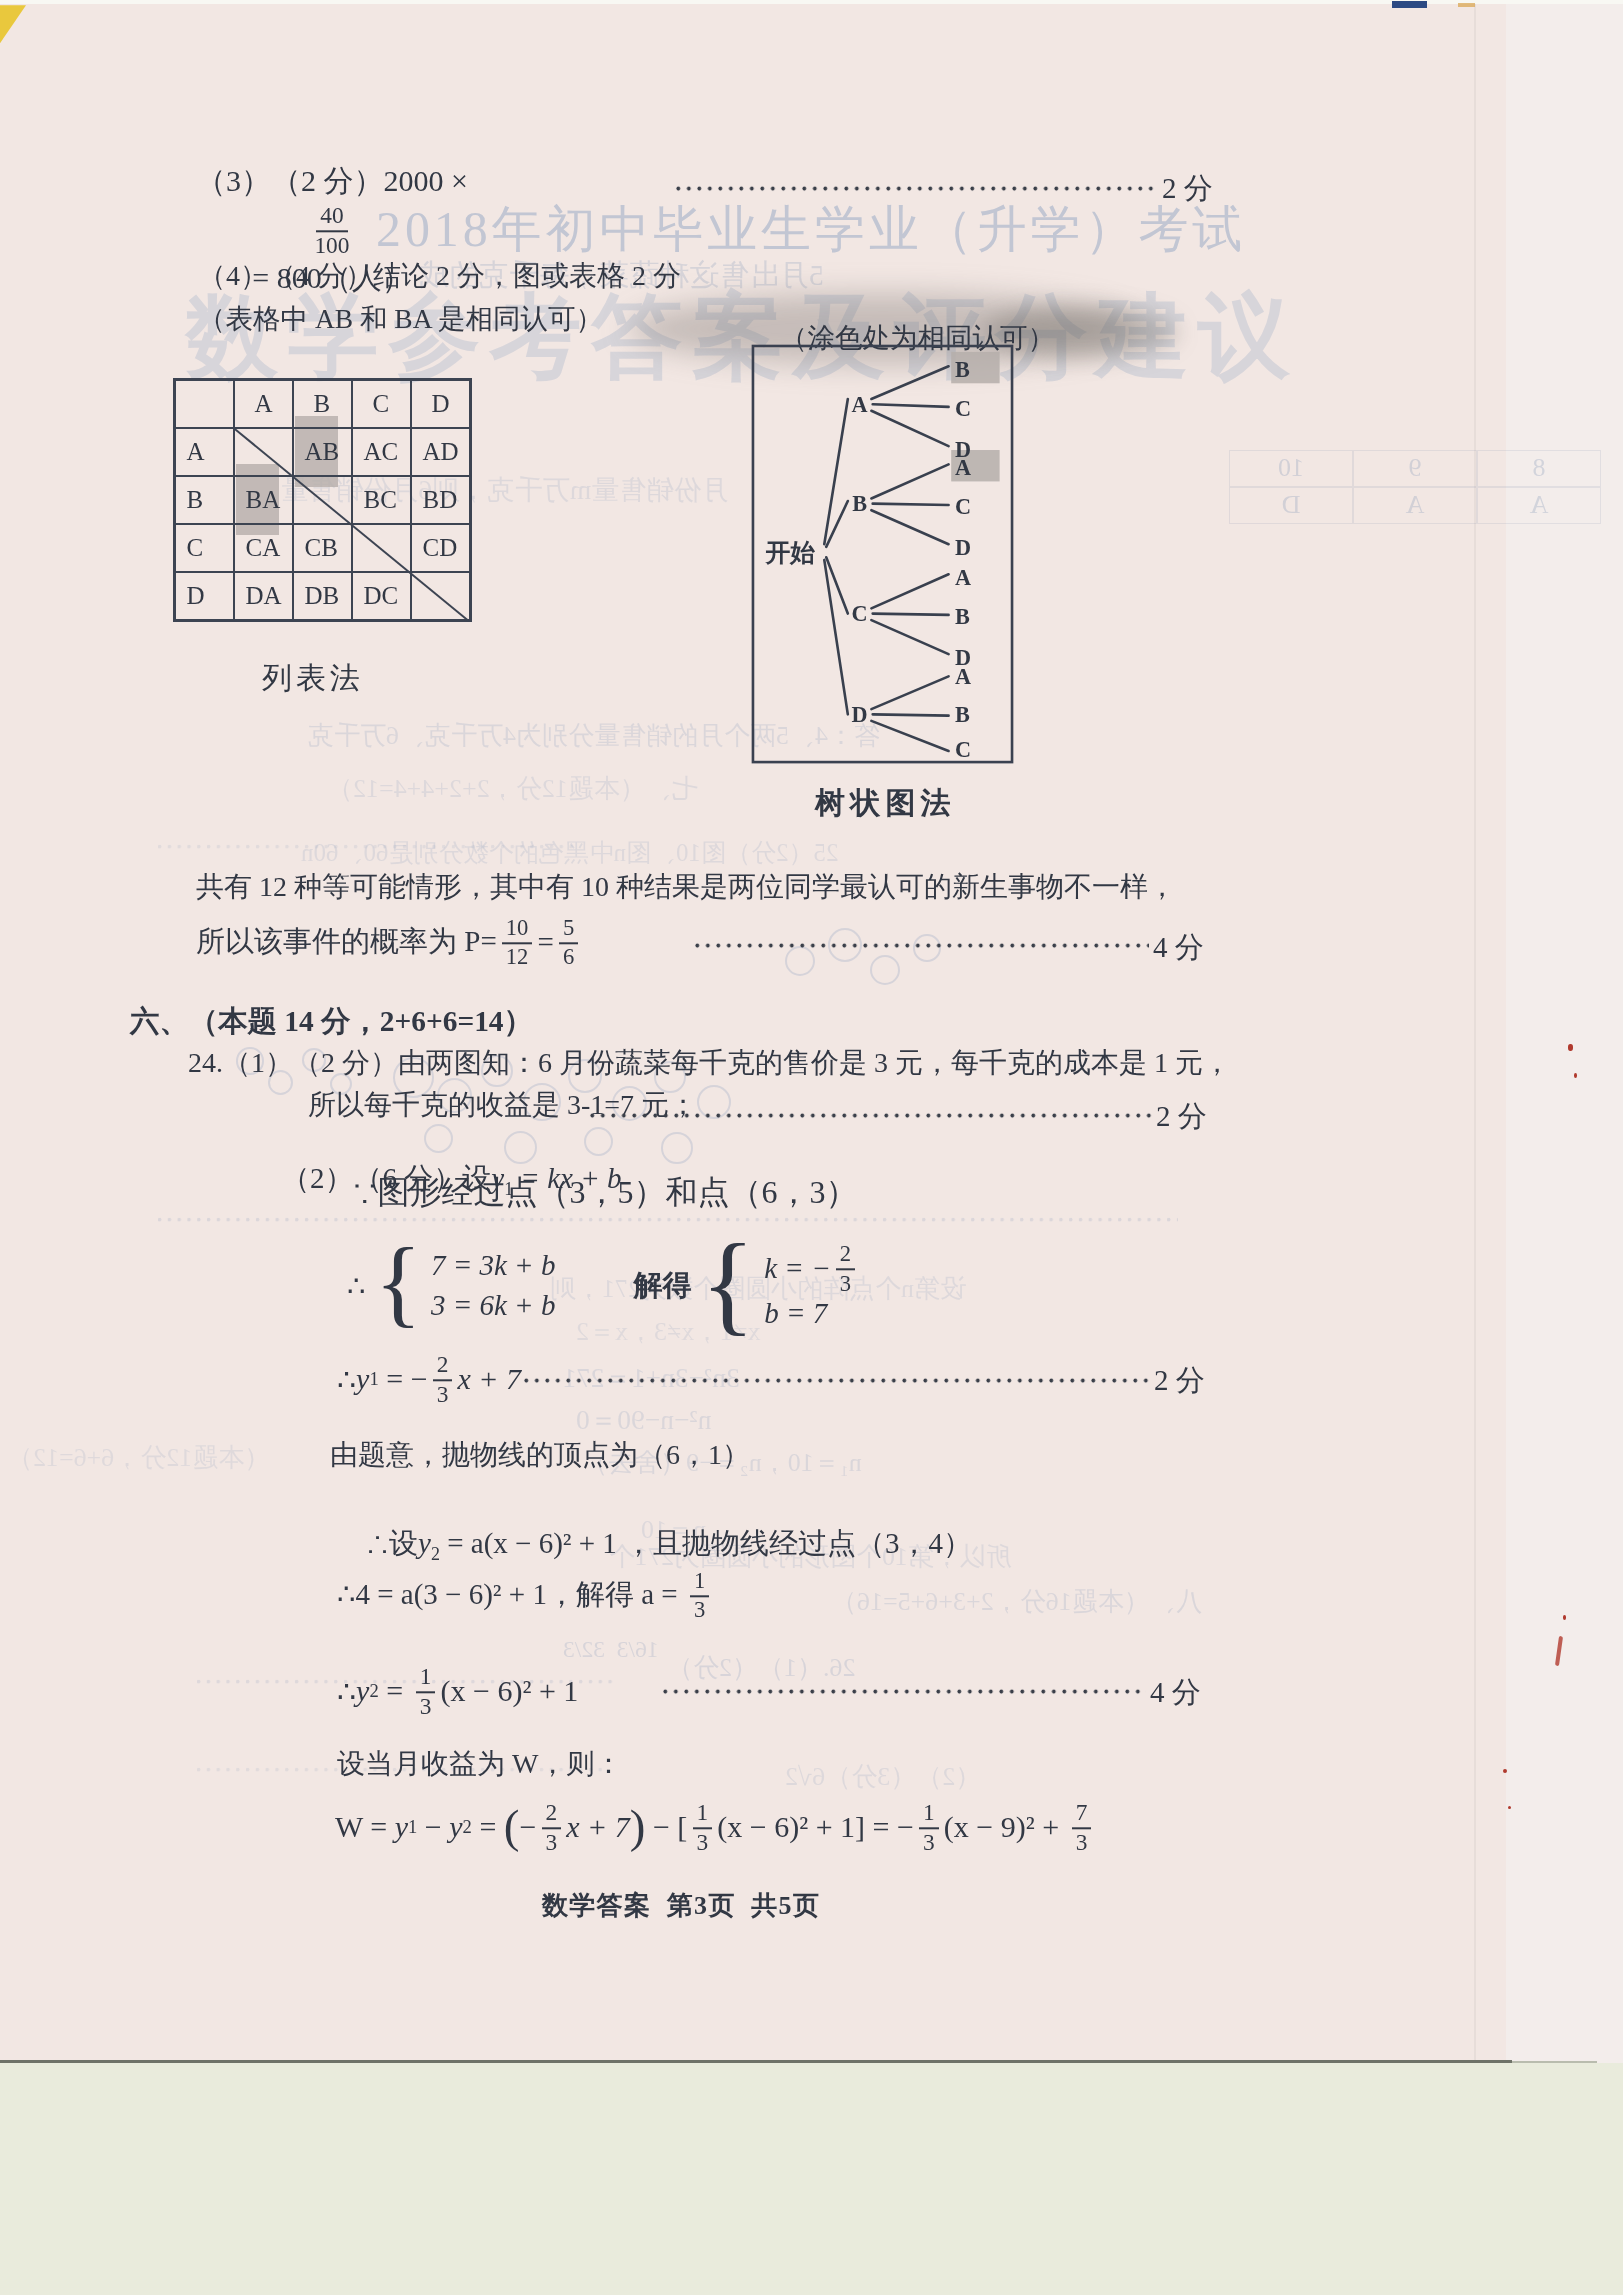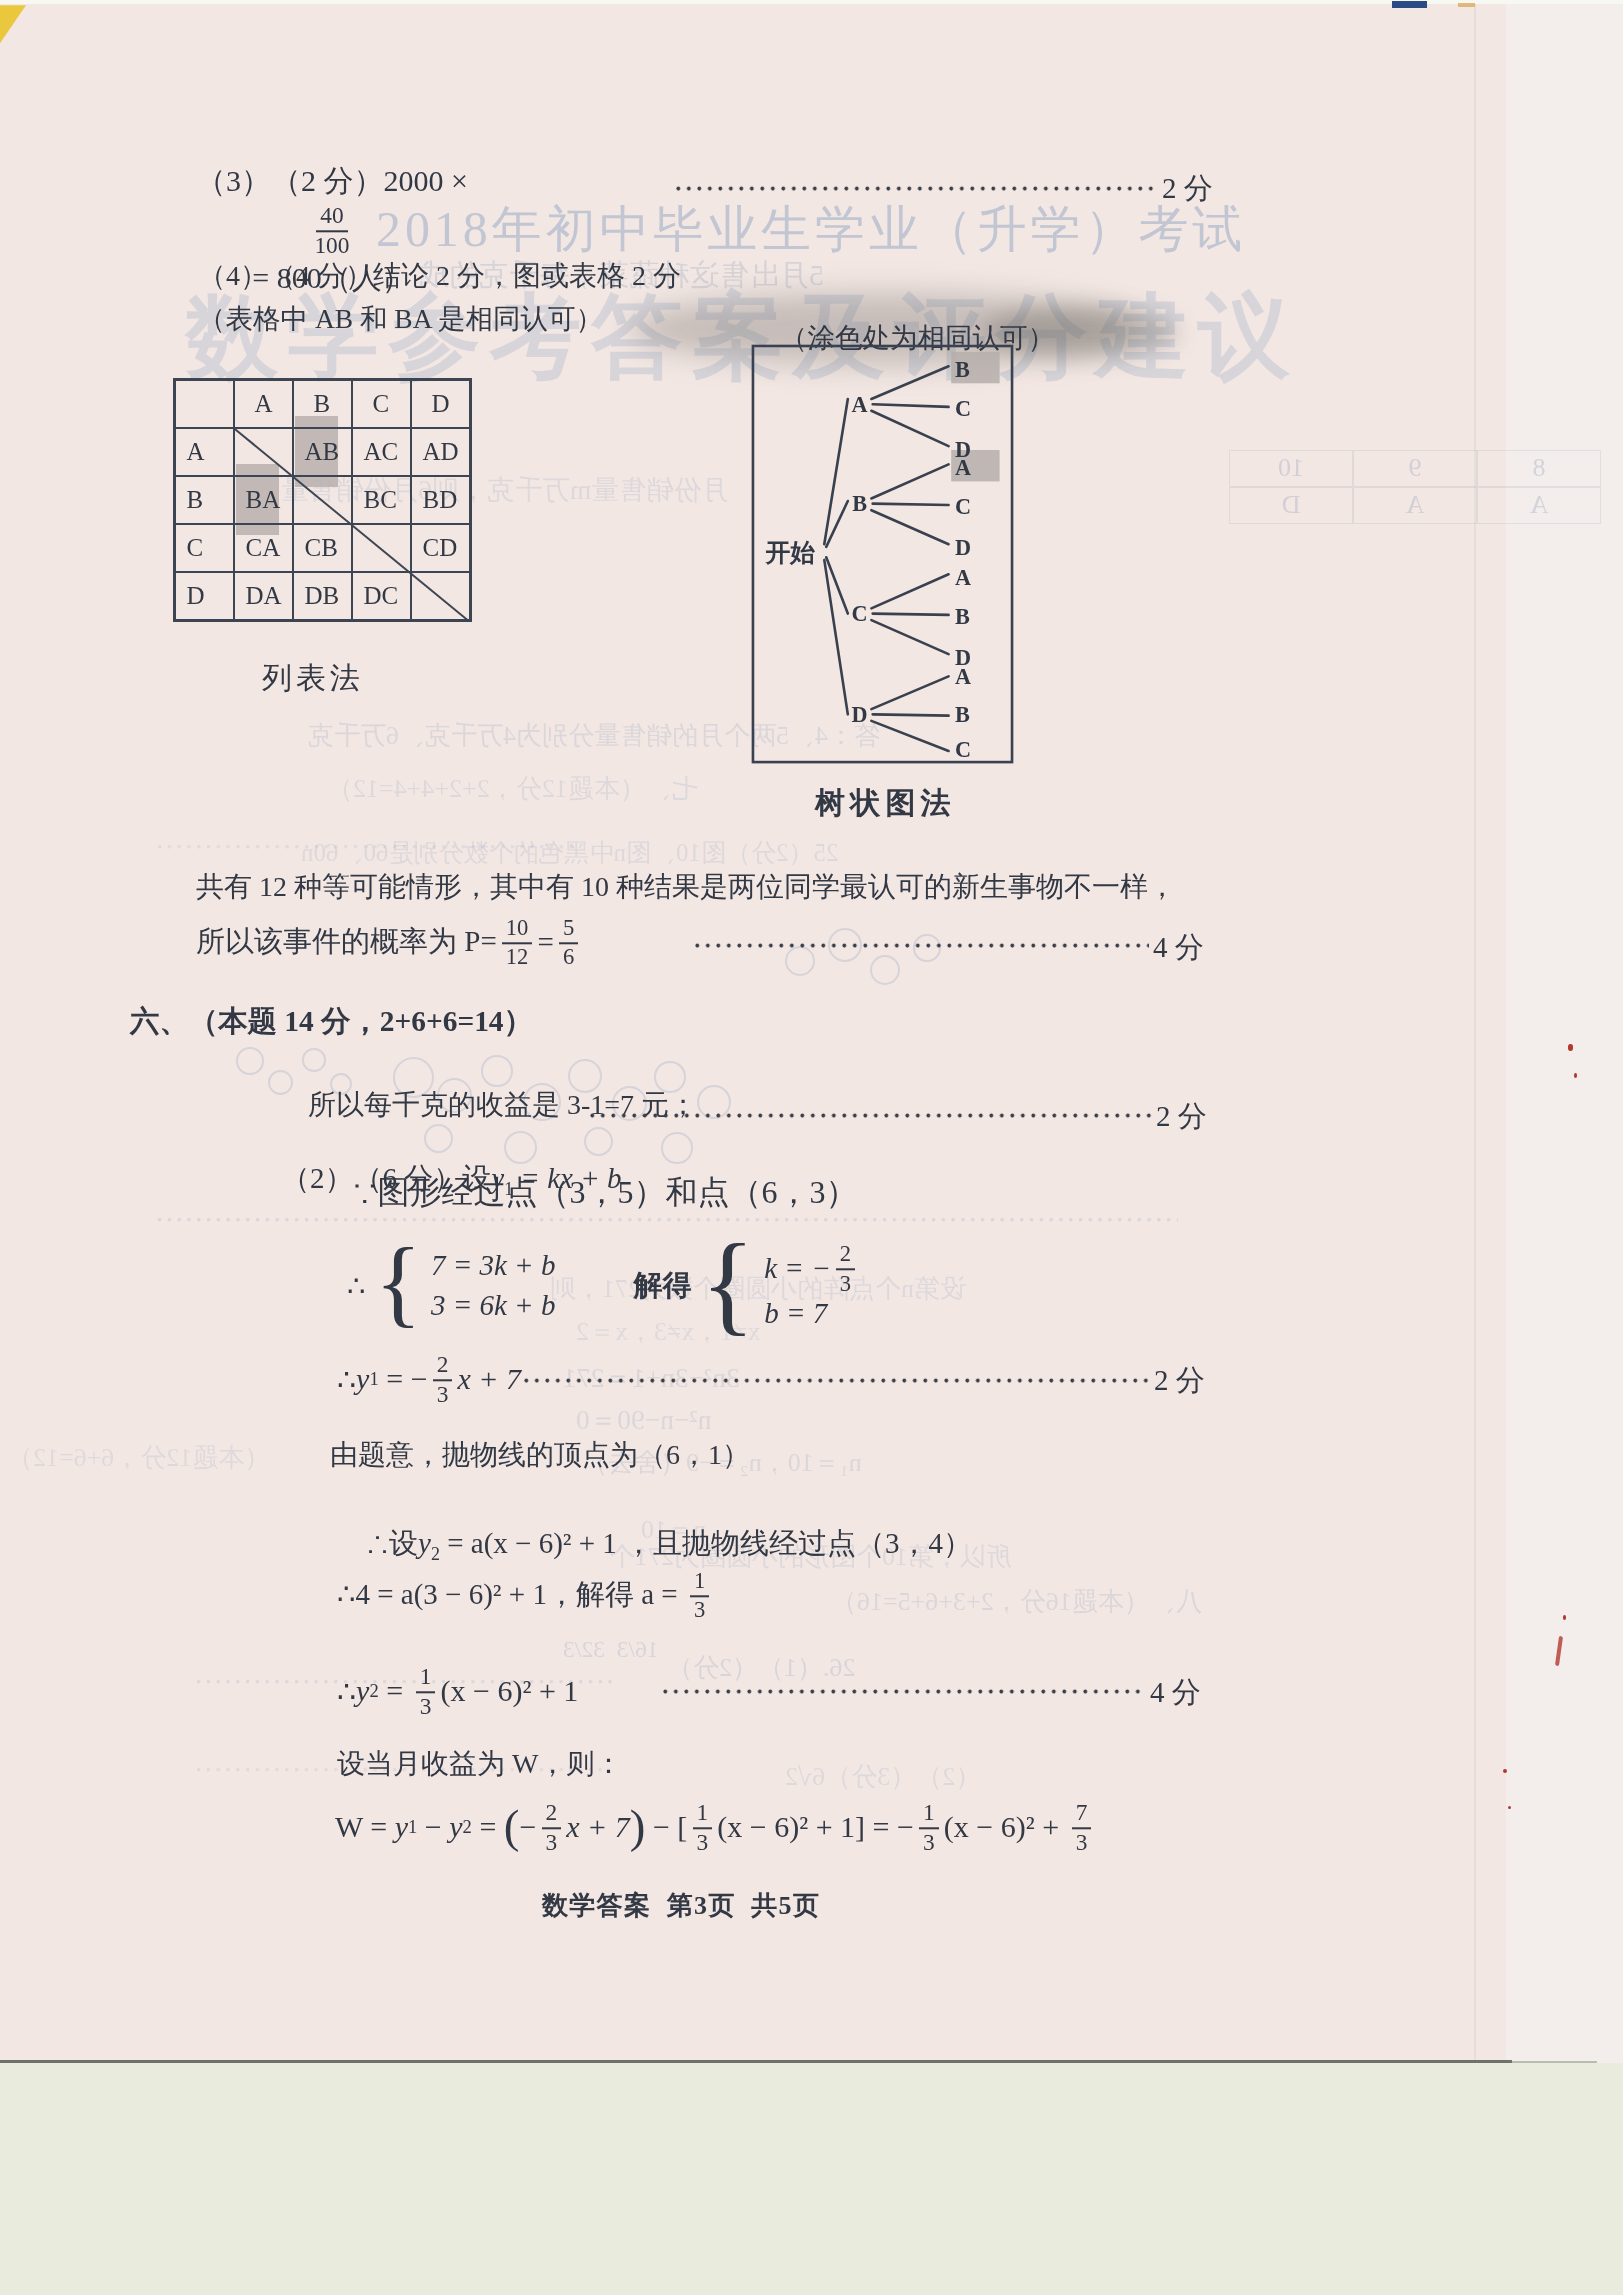--- a/index.html
+++ b/index.html
@@ -306,20 +306,21 @@
     <span>=</span>
     <span class="frac">
       <span class="fn">5</span>
       <span class="fd">6</span>
     </span>
   </div>
   <div class="dots" id="dots2"></div>
   <div class="t" id="score2">4 分</div>
 
   <div class="t" id="sec6">六、（本题 14 分，2+6+6=14）</div>
+  <div class="t" id="p24a">24.（1）（2 分）由两图知：6 月份蔬菜每千克的售价是 3 元，每千克的成本是 1 元，</div>
   <div class="t" id="p24b">所以每千克的收益是 3-1=7 元；</div>
   <div class="dots" id="dots3"></div>
   <div class="t" id="score3">2 分</div>
 
   <div class="t" id="p24c">
     <span>（2）（6 分）设</span><span class="math">y</span><sub>1</sub><span class="math"> = kx + b</span>
   </div>
   <div class="t" id="because">∵图形经过点（3，5）和点（6，3）</div>
 
   <div id="system">
@@ -370,19 +371,19 @@
   <div class="t" id="setw">设当月收益为 W，则：</div>
   <div class="t flexline" id="wline">
     <span>W = </span><span class="math">y</span><sub>1</sub><span> − </span><span class="math">y</span><sub>2</sub><span> = </span>
     <span class="bigp">(</span><span>−</span>
     <span class="frac"><span class="fn">2</span><span class="fd">3</span></span>
     <span class="math">x + 7</span><span class="bigp">)</span>
     <span> − [</span>
     <span class="frac"><span class="fn">1</span><span class="fd">3</span></span>
     <span>(x − 6)² + 1] = −</span>
     <span class="frac"><span class="fn">1</span><span class="fd">3</span></span>
-    <span>(x − 6)² + </span>
+    <span>(x − 9)² + </span>
     <span class="frac"><span class="fn">7</span><span class="fd">3</span></span>
   </div>
 
   <div class="t" id="footer">数学答案  第3页  共5页</div>
 </div>
 
 
 </body></html>

